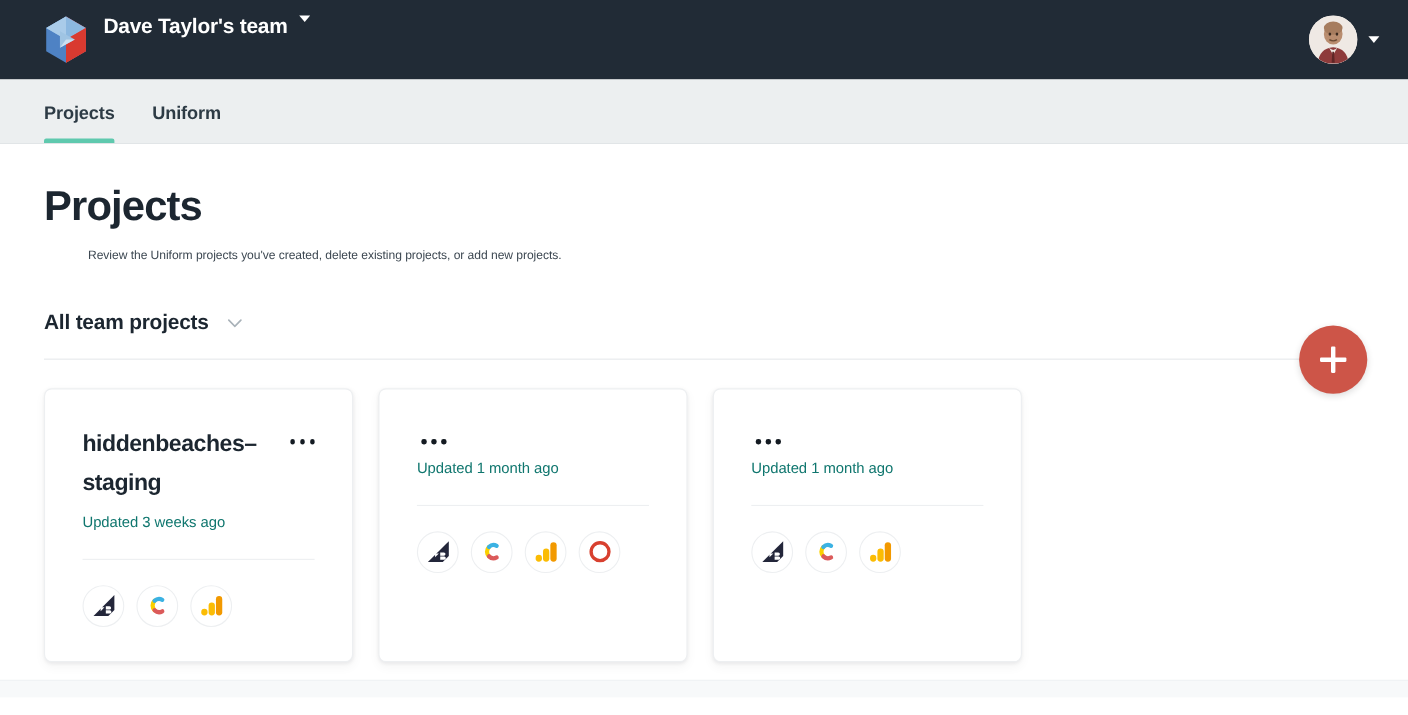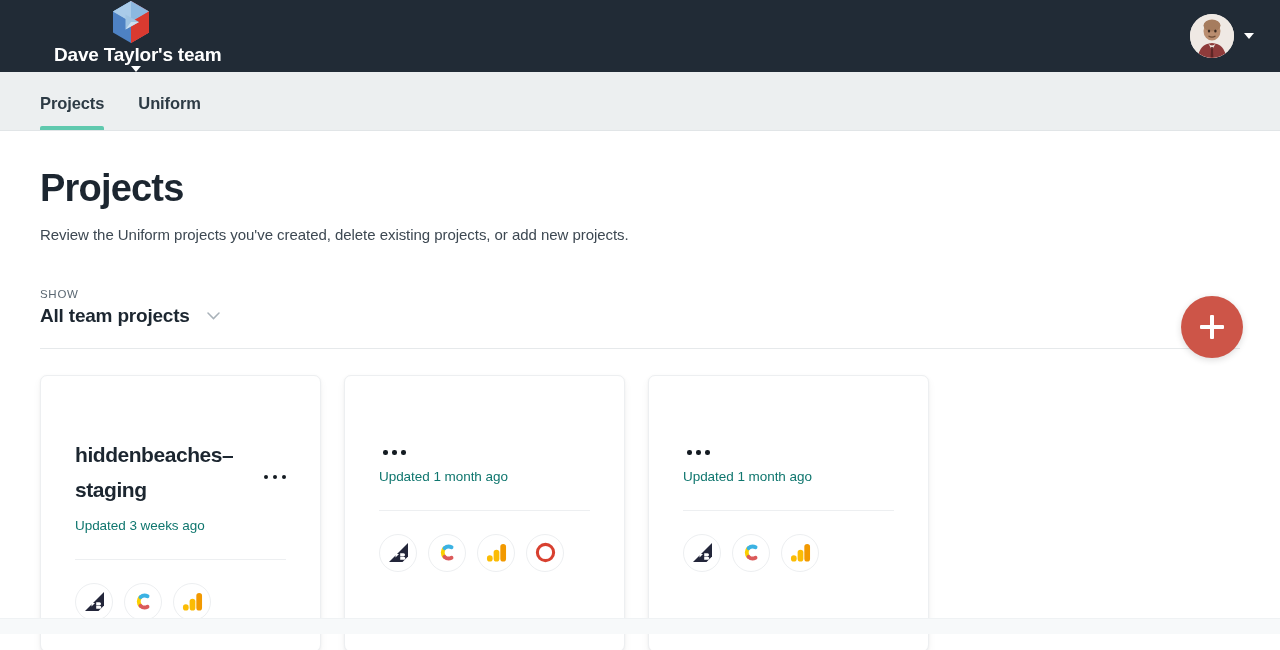--- a/index.html
+++ b/index.html
@@ -25,25 +25,23 @@
   .topbar-pattern {
     position: absolute;
     top: 0; right: 0;
     width: 560px;
     height: 72px;
     opacity: 0.55;
     pointer-events: none;
   }
   .brand {
     display: flex;
-    align-items: center;
     margin-left: 40px;
     z-index: 2;
     cursor: pointer;
-    flex-direction: column;
   }
   .brand-logo {
     width: 40px; height: 44px;
     flex: none;
   }
   .brand-name {
     color: #ffffff;
     font-size: 19px;
     font-weight: bold;
     letter-spacing: -0.2px;
@@ -121,24 +119,25 @@
     height: 503px;
   }
   .page-title {
     font-size: 38px;
     font-weight: bold;
     color: #1C2630;
     letter-spacing: -0.8px;
     padding-top: 36px;
   }
   .page-sub {
-    font-size: 15px;
+    font-size: 11px;
     color: #3D4852;
     margin-top: 16px;
     letter-spacing: -0.05px;
+    margin-left: 40px;
   }
 
   .add-button {
     position: absolute;
     top: 165px;
     right: 37px;
     width: 62px; height: 62px;
     border-radius: 50%;
     background: #CD5548;
     border: none;
@@ -203,23 +202,22 @@
     min-height: 249px;
     background: #ffffff;
     border: 1px solid #EDEFF1;
     border-radius: 7px;
     box-shadow: 0 1px 3px rgba(16,24,32,0.055), 0 4px 10px rgba(16,24,32,0.045);
     padding: 32px 34px 30px 34px;
     position: relative;
   }
   .card-head {
     display: flex;
-    align-items: center;
+    align-items: flex-start;
     justify-content: space-between;
-    margin-top: 29px;
   }
   .card-title {
     font-size: 21px;
     font-weight: bold;
     color: #1C2630;
     letter-spacing: -0.45px;
     line-height: 1.68;
     max-width: 185px;
     word-break: break-word;
   }
@@ -357,21 +355,20 @@
 </div>
 
 <div class="main">
 
   <h1 class="page-title">Projects</h1>
   <p class="page-sub">Review the Uniform projects you've created, delete existing projects, or add new projects.</p>
 
   <button class="add-button" aria-label="Add project"></button>
 
   <div class="filter">
-    <div class="filter-label">SHOW</div>
     <div class="filter-row">
       <span class="filter-value">All team projects</span>
       <svg class="filter-chevron" viewBox="0 0 13 8">
         <path d="M1 1 L6.5 6.6 L12 1" stroke="#A9B2B9" stroke-width="1.5" fill="none" stroke-linecap="round"></path>
       </svg>
     </div>
   </div>
 
   <div class="divider"></div>
 

